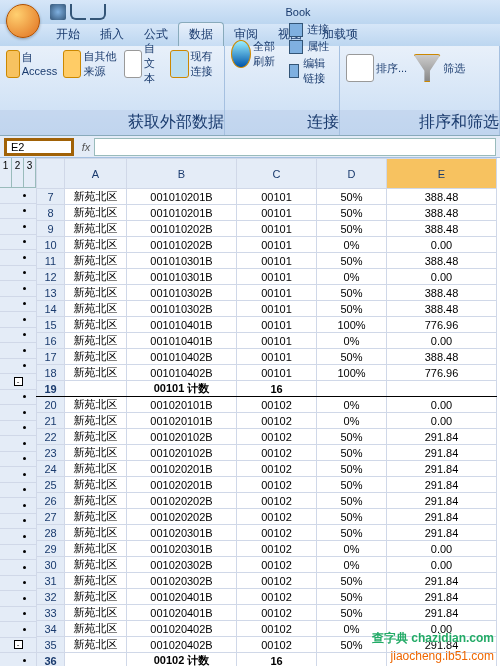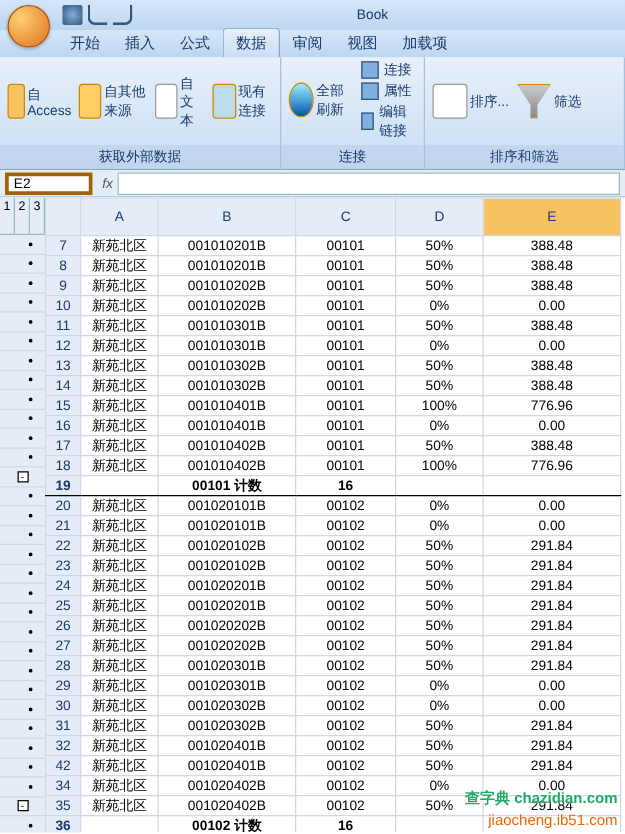--- a/index.html
+++ b/index.html
@@ -6,21 +6,21 @@
 body { width: 500px; height: 667px; overflow: hidden; background: #fff; position: relative; }
 .title-bar { height: 24px; background: linear-gradient(#d6e6f8,#bcd6f0); display: flex; align-items: center; padding: 0 4px; font-size: 11px; }
 .orb { width: 34px; height: 34px; border-radius: 50%; background: radial-gradient(circle at 30% 30%, #ffd070, #e07020); position: absolute; left: 6px; top: 4px; z-index: 20; border: 1px solid #b05000; box-shadow: 0 1px 3px rgba(0,0,0,.3); }
 .qat { margin-left: 46px; display: flex; gap: 4px; align-items: center; }
 .qat span { width: 16px; height: 16px; display: inline-block; }
 .tabs { height: 22px; background: linear-gradient(#d6e6f8,#bcd6f0); display: flex; align-items: flex-end; padding-left: 46px; font-size: 12px; }
 .tab { padding: 3px 10px; color: #1a3b6e; cursor: pointer; border-top-left-radius: 4px; border-top-right-radius: 4px; }
 .tab.active { background: linear-gradient(#e8f0fa,#c8ddf4); border: 1px solid #8ab; border-bottom: none; }
 .ribbon { height: 90px; background: linear-gradient(#e8f0fa,#c8ddf4); border-bottom: 1px solid #8ab; display: flex; }
 .group { border-right: 1px solid #a5c0e0; display: flex; flex-direction: column; justify-content: flex-end; position: relative; }
-.group-label { font-size: 11px; text-align: center; color: #1a3b6e; padding: 2px 0; background: rgba(180,200,230,.4); }
+.group-label { font-size: 16px; text-align: right; color: #1a3b6e; padding: 2px 0; background: rgba(180,200,230,.4); margin-top: 20px; }
 .group-body { flex: 1; display: flex; align-items: center; padding: 4px 6px; gap: 6px; }
 .big-btn { display: flex; flex-direction: row; align-items: center; font-size: 11px; color: #1a3b6e; gap: 2px; cursor: pointer; min-width: 40px; }
 .big-btn .ico { width: 28px; height: 28px; background: #f7c260; border: 1px solid #c80; border-radius: 3px; }
 .small-list { display: flex; flex-direction: column; gap: 2px; font-size: 11px; color: #1a3b6e; }
 .small-item { display: flex; align-items: center; gap: 4px; cursor: pointer; }
 .small-item .si { width: 14px; height: 14px; background: #7fb0e0; border: 1px solid #357; }
 .namebox-row { height: 22px; background: #e4ecf7; border-bottom: 1px solid #a5c0e0; display: flex; align-items: center; font-size: 11px; }
 .namebox { width: 70px; background: #fff; border: 3px solid #a16207; height: 18px; margin: 0 4px; padding: 0 4px; display: flex; align-items: center; }
 .fx { width: 16px; text-align: center; color: #555; font-style: italic; }
 .formula { flex: 1; background: #fff; border: 1px solid #9bb; height: 18px; margin-right: 4px; }
@@ -489,21 +489,21 @@
         </tr>
         <tr>
           <td class="rowhead">32</td>
           <td>新苑北区</td>
           <td>001020401B</td>
           <td>00102</td>
           <td>50%</td>
           <td>291.84</td>
         </tr>
         <tr>
-          <td class="rowhead">42</td>
+          <td class="rowhead">33</td>
           <td>新苑北区</td>
           <td>001020401B</td>
           <td>00102</td>
           <td>50%</td>
           <td>291.84</td>
         </tr>
         <tr>
           <td class="rowhead">34</td>
           <td>新苑北区</td>
           <td>001020402B</td>

